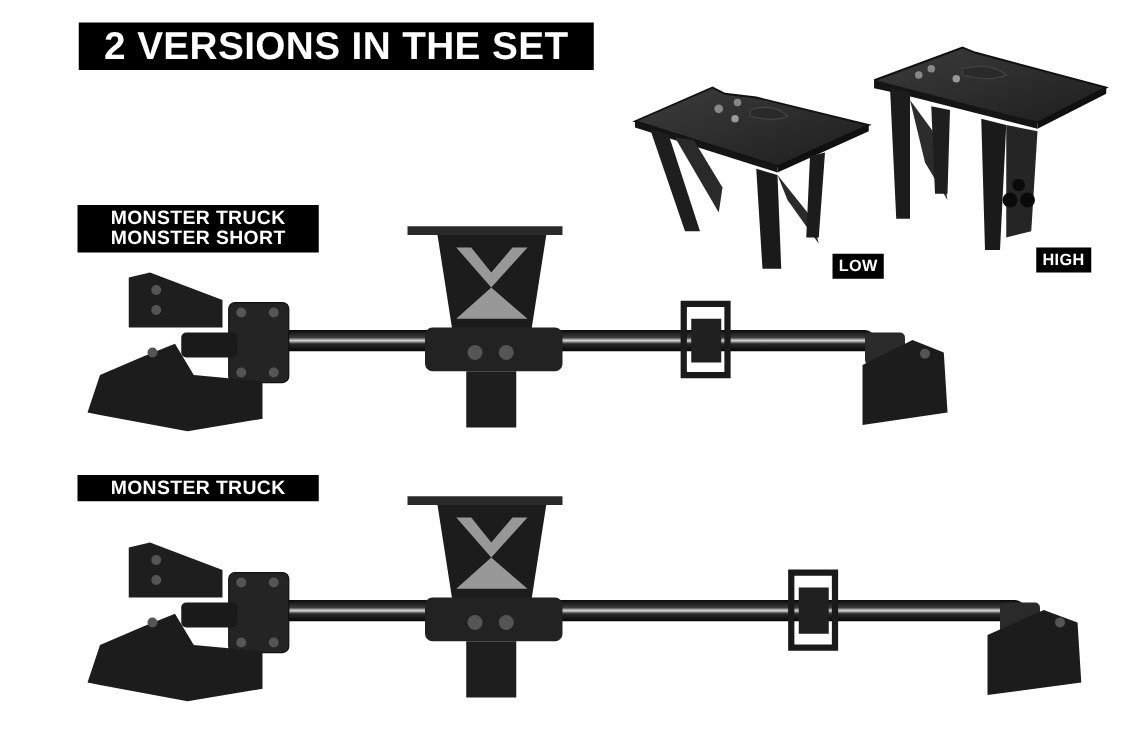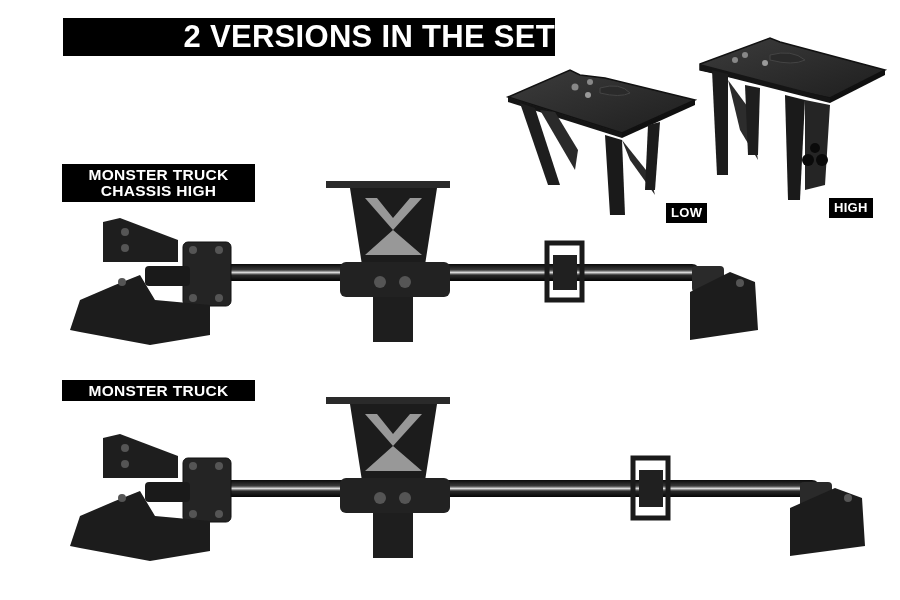--- a/index.html
+++ b/index.html
@@ -1,34 +1,34 @@
 <!DOCTYPE html>
 <html><head>
   <meta charset="utf-8">
   <style>
     html, body { margin: 0; padding: 0; }
     body { width: 900px; height: 600px; background: #ffffff; position: relative; overflow: hidden; font-family: "Liberation Sans", sans-serif; }
     .label { position: absolute; background: #000; color: #fff; font-weight: bold; font-family: "Liberation Sans", sans-serif; text-align: center; line-height: 1.05; letter-spacing: 0.3px; }
-    .title { left: 63px; top: 18px; width: 492px; height: 38px; font-size: 31px; line-height: 38px; text-align: right; }
+    .title { left: 63px; top: 18px; width: 412px; height: 38px; font-size: 31px; line-height: 38px; }
     .chassis-label { width: 193px; font-size: 15.5px; padding: 3px 0 2px; }
     .lbl-short { left: 62px; top: 164px; }
     .lbl-long { left: 62px; top: 380px; }
     .size-label { font-size: 13px; padding: 2px 5px; line-height: 16px; }
     .lbl-low { left: 666px; top: 203px; }
     .lbl-high { left: 805px; top: 198px; margin-left: 24px; }
     svg.part { position: absolute; left: 0; top: 0; }
   </style>
 </head>
 <body>
 
 <div class="label title">2 VERSIONS IN THE SET</div>
 
 <div class="label chassis-label lbl-short">
   <div>MONSTER TRUCK</div>
-  <div>CHASSIS HIGH</div>
+  <div>MONSTER SHORT</div>
 </div>
 
 <div class="label chassis-label lbl-long">
   <div>MONSTER TRUCK</div>
 </div>
 
 <div class="label size-label lbl-low">LOW</div>
 <div class="label size-label lbl-high">HIGH</div>
 
 <svg class="part" width="900" height="600" viewBox="0 0 900 600">

